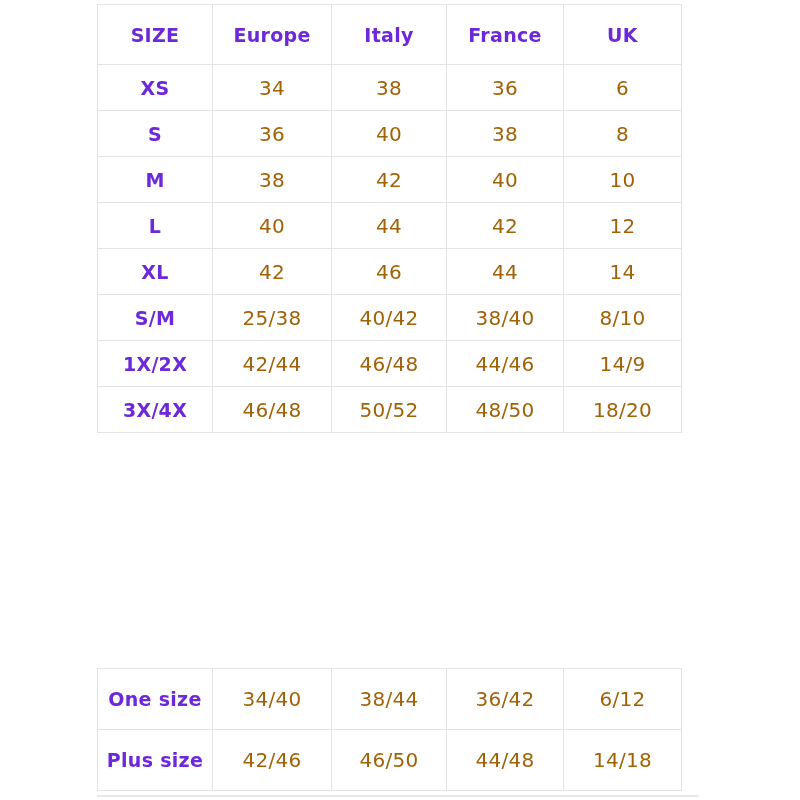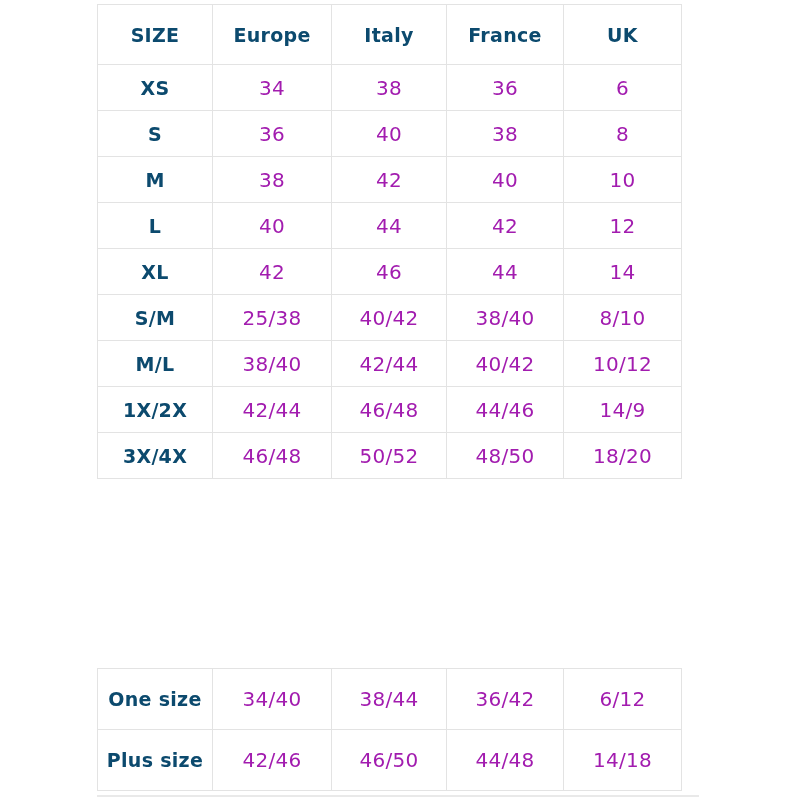--- a/index.html
+++ b/index.html
@@ -27,27 +27,27 @@
     text-align: center;
     vertical-align: middle;
     background: #ffffff;
   }
   .size-table thead th { height: 60px; }
   .size-table tbody th, .size-table tbody td { height: 46px; }
   .size-table.supplement tbody th, .size-table.supplement tbody td { height: 61px; }
 
   .head-label, .row-label {
     font-weight: bold;
-    color: #0c4a6e;
+    color: #6d28d9;
     font-size: 19px;
     letter-spacing: 0.3px;
   }
   .cell-value {
     font-weight: normal;
-    color: #a21caf;
+    color: #a16207;
     font-size: 20px;
     letter-spacing: 0.3px;
   }
 
   .bottom-rule {
     position: absolute;
     left: 97px;
     top: 795px;
     width: 602px;
     height: 2px;
@@ -113,27 +113,20 @@
           <td class="cell-value">14</td>
         </tr>
         <tr>
           <th class="row-label">S/M</th>
           <td class="cell-value">25/38</td>
           <td class="cell-value">40/42</td>
           <td class="cell-value">38/40</td>
           <td class="cell-value">8/10</td>
         </tr>
         <tr>
-          <th class="row-label">M/L</th>
-          <td class="cell-value">38/40</td>
-          <td class="cell-value">42/44</td>
-          <td class="cell-value">40/42</td>
-          <td class="cell-value">10/12</td>
-        </tr>
-        <tr>
           <th class="row-label">1X/2X</th>
           <td class="cell-value">42/44</td>
           <td class="cell-value">46/48</td>
           <td class="cell-value">44/46</td>
           <td class="cell-value">14/9</td>
         </tr>
         <tr>
           <th class="row-label">3X/4X</th>
           <td class="cell-value">46/48</td>
           <td class="cell-value">50/52</td>

